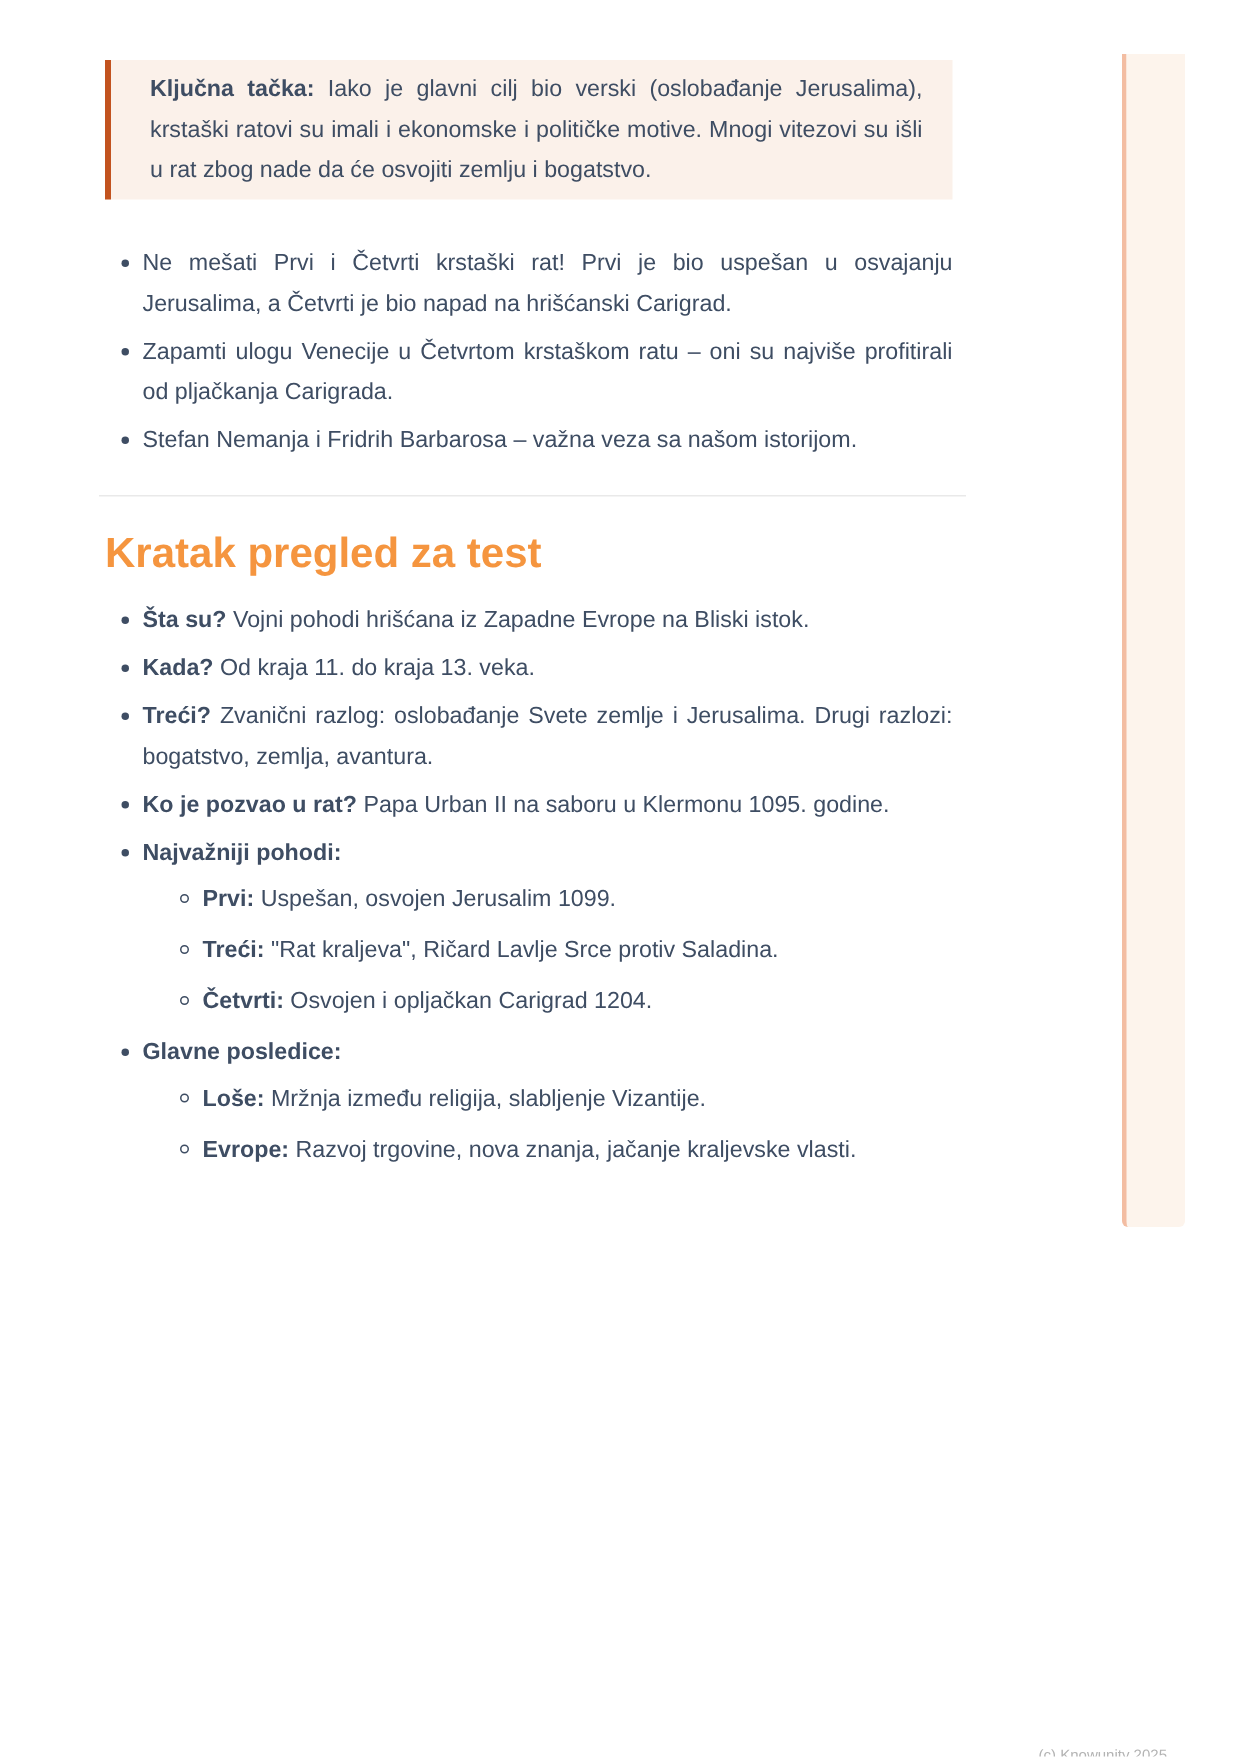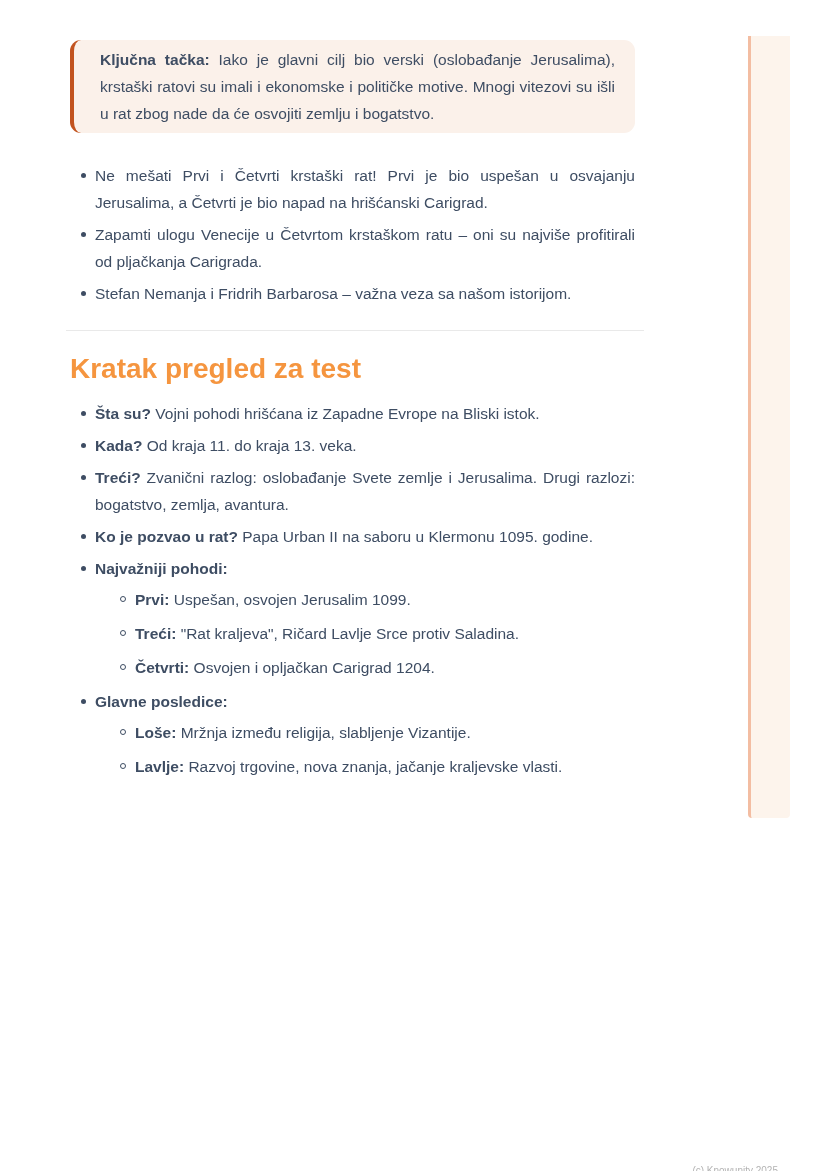--- a/index.html
+++ b/index.html
@@ -33,21 +33,20 @@
   .content{
     position:absolute; left:70px; top:40px; width:565px;
     font-size:15.5px; line-height:27px;
   }
 
   .callout{
     background:var(--callout-bg);
     border-left:4px solid var(--callout-border);
     padding:6px 20px 6px 26px;
     text-align:justify;
-    border-radius:11px;
   }
   .callout p{ margin:0; }
   .callout strong{ font-weight:700; }
 
   ul.list{ list-style:none; margin:0; padding:0 0 0 25px; text-align:justify; }
   ul.list > li{ position:relative; margin:0 0 5px 0; }
   ul.level1 > li::before{
     content:""; position:absolute; left:-14px; top:11px;
     width:5px; height:5px; border-radius:50%; background:var(--text);
   }
@@ -107,21 +106,21 @@
         <li><strong>Kada?</strong> Od kraja 11. do kraja 13. veka.</li>
         <li><strong>Treći?</strong> Zvanični razlog: oslobađanje Svete zemlje i Jerusalima. Drugi razlozi: bogatstvo, zemlja, avantura.</li>
         <li><strong>Ko je pozvao u rat?</strong> Papa Urban II na saboru u Klermonu 1095. godine.</li>
         <li><strong>Najvažniji pohodi:</strong><ul class="list level2">
             <li><strong>Prvi:</strong> Uspešan, osvojen Jerusalim 1099.</li>
             <li><strong>Treći:</strong> "Rat kraljeva", Ričard Lavlje Srce protiv Saladina.</li>
             <li><strong>Četvrti:</strong> Osvojen i opljačkan Carigrad 1204.</li>
           </ul></li>
         <li><strong>Glavne posledice:</strong><ul class="list level2">
             <li><strong>Loše:</strong> Mržnja između religija, slabljenje Vizantije.</li>
-            <li><strong>Lavlje:</strong> Razvoj trgovine, nova znanja, jačanje kraljevske vlasti.</li>
+            <li><strong>Evrope:</strong> Razvoj trgovine, nova znanja, jačanje kraljevske vlasti.</li>
           </ul></li>
       </ul>
 
   </main>
 
   <div class="footer">(c) Knowunity 2025</div>
 
 </div>
 
 </body></html>

